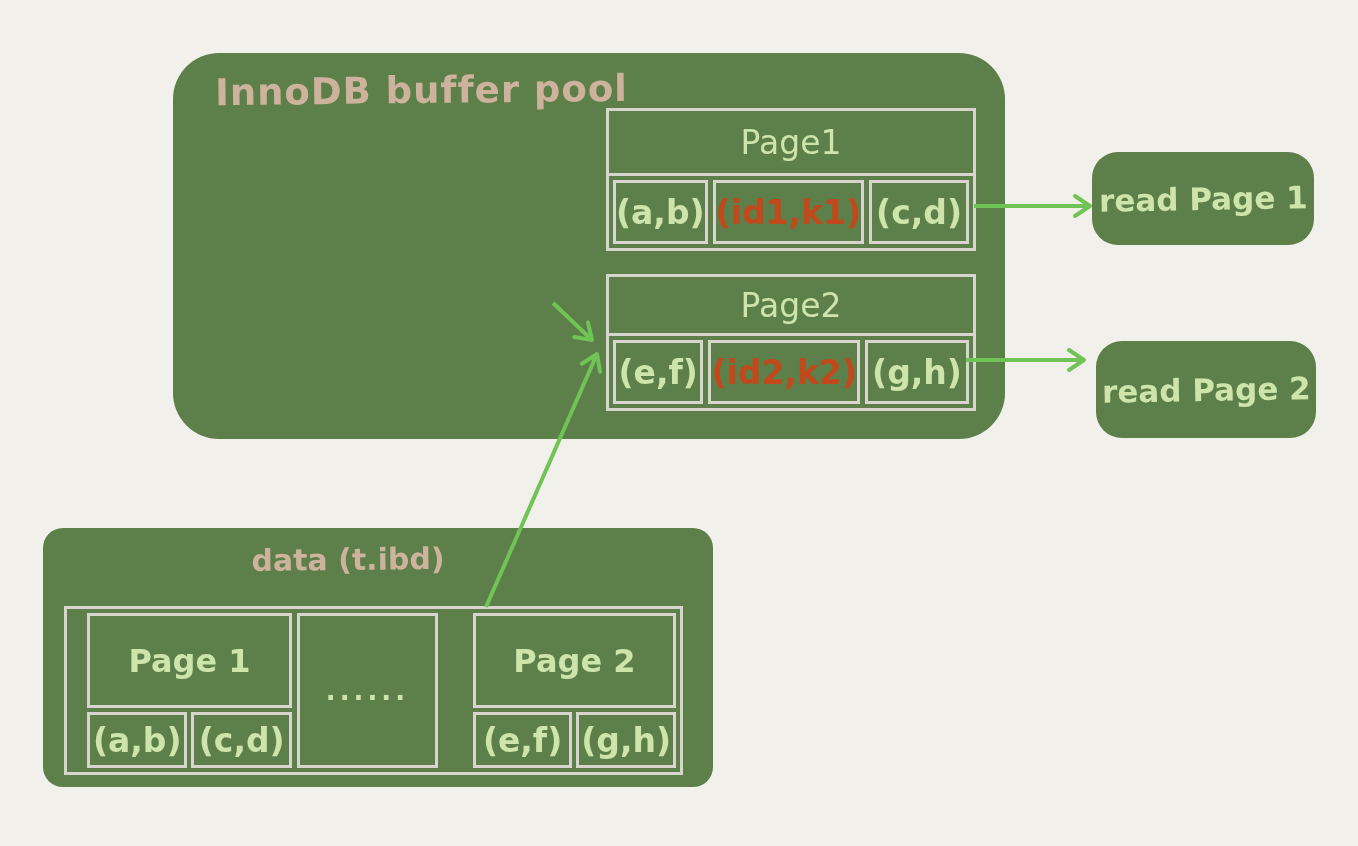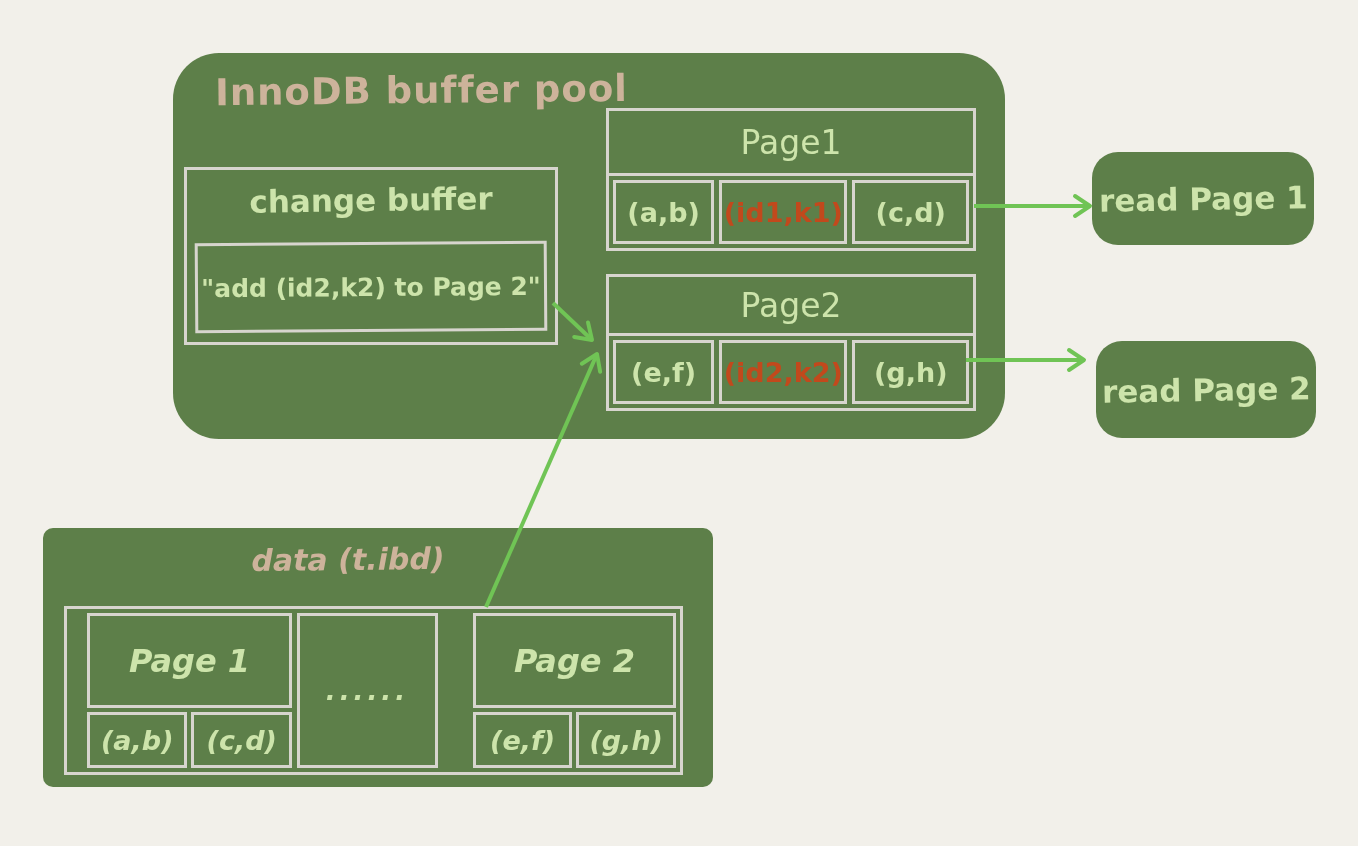--- a/index.html
+++ b/index.html
@@ -12,21 +12,21 @@
     --arrow-green:#70c455;
   }
   html,body{margin:0;padding:0;background:var(--background);}
   .canvas{
     position:relative;width:1358px;height:846px;background:var(--background);
     font-family:"DejaVu Sans",sans-serif;overflow:hidden;
   }
   
   .bigbox{position:absolute;background:var(--box-green);}
   .pool{left:173px;top:53px;width:832px;height:386px;border-radius:46px;}
-  .data-box{left:43px;top:528px;width:670px;height:259px;border-radius:10px;font-style:italic;}
+  .data-box{left:43px;top:528px;width:670px;height:259px;border-radius:20px;}
   .pool-title{
     position:absolute;left:42px;top:16px;color:var(--text-tan);
     font-size:37px;font-weight:bold;letter-spacing:1px;transform:rotate(-0.6deg);
   }
   .data-title{
     position:absolute;left:0;right:60px;top:14px;text-align:center;color:var(--text-tan);
     font-size:30px;font-weight:bold;transform:rotate(-0.6deg);
   }
   
   .cb{position:absolute;left:11px;top:114px;width:368px;height:172px;border:3px solid var(--line);}
@@ -45,21 +45,21 @@
   .ptable-p2{left:433px;top:221px;width:364px;height:131px;justify-content:space-between;}
   .hdr{
     border-bottom:3px solid var(--line);display:flex;align-items:center;justify-content:center;
     color:var(--text-green);font-size:33px;font-weight:normal;
   }
   .ptable-p1 .hdr{height:62px;}
   .ptable-p2 .hdr{height:56px;}
   .prow{display:flex;flex:1;gap:5px;padding:4px;}
   .cell{
     border:3px solid var(--line);display:flex;align-items:center;justify-content:center;
-    color:var(--text-green);font-size:27px;font-weight:bold;white-space:nowrap;
+    color:var(--text-green);font-size:33px;font-weight:bold;white-space:nowrap;
   }
   .cell.orange{color:var(--text-orange);}
   .w1{flex:105;} .w2{flex:135;} .w3{flex:122;}
   
   .read-box{
     position:absolute;background:var(--box-green);border-radius:26px;
     display:flex;align-items:center;justify-content:center;
     color:var(--text-green);font-size:31px;font-weight:bold;white-space:nowrap;
   }
   .read1{left:1092px;top:152px;width:222px;height:93px;text-align:right;}
@@ -84,24 +84,20 @@
   svg.arrows{position:absolute;left:0;top:0;pointer-events:none;}
 </style>
 </head>
 <body>
 
 <div class="canvas">
 
   <div class="bigbox pool">
     <div class="pool-title">InnoDB buffer pool</div>
 
-    <div class="cb">
-      <div class="cb-title">change buffer</div>
-      <div class="cb-entry">"add (id2,k2) to Page 2"</div>
-    </div>
 
     <div class="ptable ptable-p1">
       <div class="hdr">Page1</div>
       <div class="prow">
         <div class="cell w1">(a,b)</div>
         <div class="cell w2 orange">(id1,k1)</div>
         <div class="cell w3">(c,d)</div>
       </div>
     </div>
 

